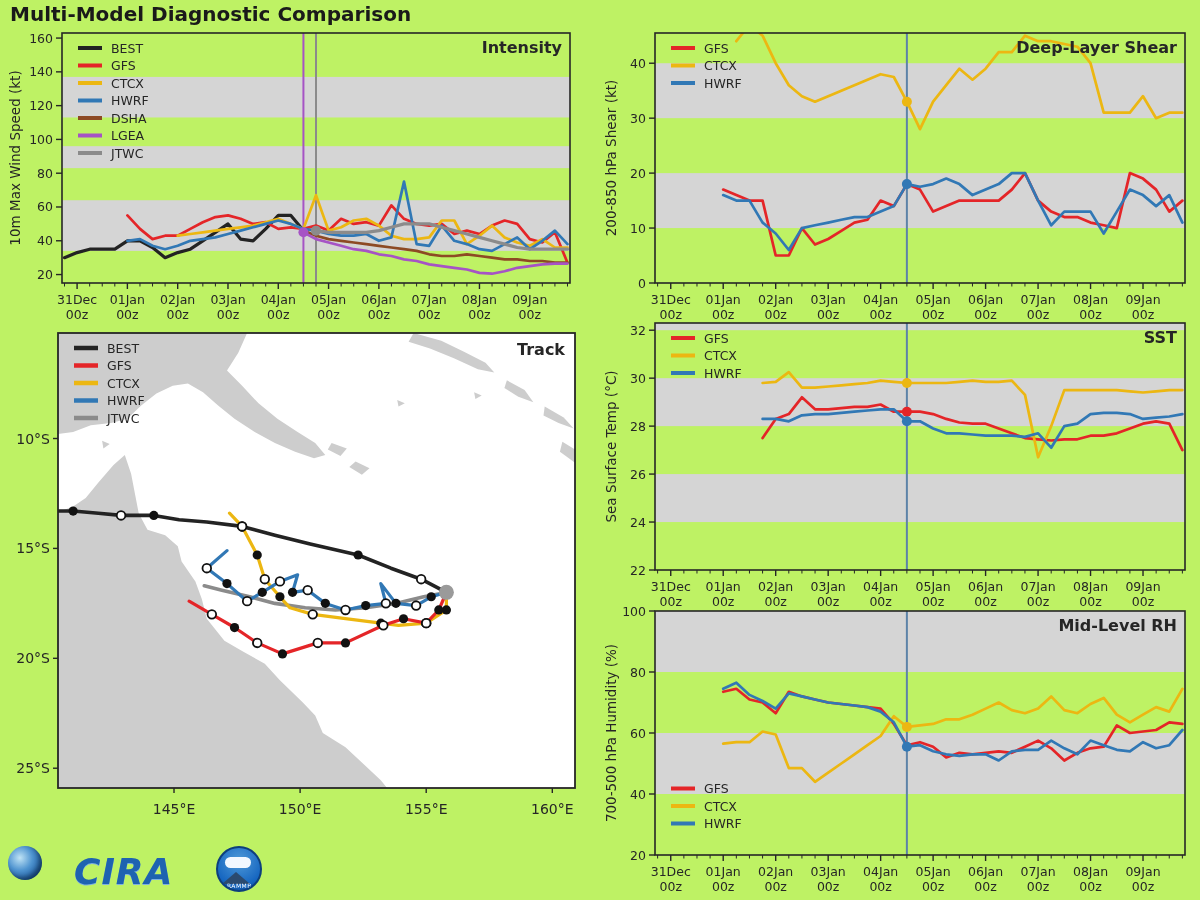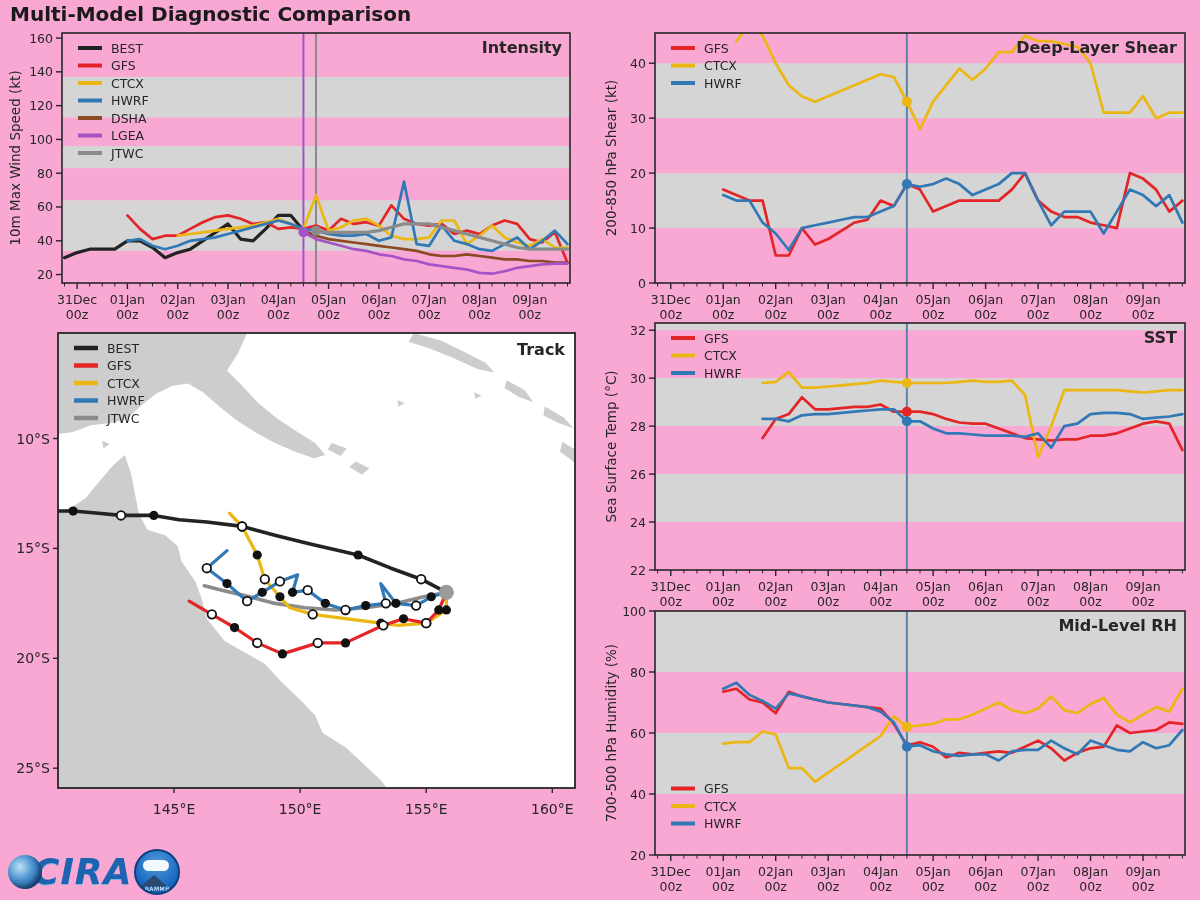--- a/index.html
+++ b/index.html
@@ -1,27 +1,27 @@
 <!DOCTYPE html>
 <html><head>
 <meta charset="utf-8">
 <style>
   html,body{margin:0;padding:0;background:#ffffff;width:1200px;height:900px;overflow:hidden;}
   body{font-family:"DejaVu Sans",sans-serif;color:#262626;}
-  .page{position:relative;width:1200px;height:900px;background:#f9a8d4;}
+  .page{position:relative;width:1200px;height:900px;background:#bef264;}
   .hdr-title{position:absolute;left:10px;top:2px;font-size:20px;font-weight:bold;color:#1a1a1a;}
   .hdr-storm{position:absolute;right:10px;top:2px;font-size:20px;font-weight:bold;color:#1a1a1a;}
   svg.panel{position:absolute;}
   svg text{font-family:"DejaVu Sans",sans-serif;fill:#262626;}
   #intensity-svg{left:0;top:26px;}
   #shear-svg{left:600px;top:26px;}
   #sst-svg{left:600px;top:316px;}
   #rh-svg{left:600px;top:604px;}
   #track-svg{left:0;top:330px;}
-  .logo{position:absolute;left:8px;top:846px;display:flex;align-items:center;height:52px;}
+  .logo{position:absolute;left:8px;top:846px;display:flex;height:52px;gap:41px;}
   .globe{width:34px;height:34px;border-radius:50%;
     background:radial-gradient(circle at 35% 35%, #bfe3f5 0%, #4f94d0 40%, #1c5a9e 75%, #123c6e 100%);
     margin-right:-9px;box-shadow:inset -3px -3px 4px rgba(0,0,0,.35);z-index:1;}
   .cira-word{font-size:36px;font-weight:bold;font-style:italic;color:#1e63b0;letter-spacing:1px;
     text-shadow:0 1px 0 #7fb2e0;line-height:52px;}
   .badge{width:42px;height:42px;border-radius:50%;background:radial-gradient(circle at 50% 30%,#4f9ad8 0%,#1565c0 70%,#0d3f7d 100%);
     margin-left:2px;position:relative;overflow:hidden;border:2px solid #0d3f7d;}
   .badge .cloud{position:absolute;left:7px;top:9px;width:26px;height:11px;border-radius:10px;background:#f2f8ff;}
   .badge .mount{position:absolute;left:4px;bottom:6px;width:0;height:0;border-left:14px solid transparent;border-right:14px solid transparent;border-bottom:12px solid #2b4a6f;}
   .badge .label{position:absolute;left:0;right:0;bottom:1px;text-align:center;font-size:6px;color:#ffffff;letter-spacing:.5px;}

